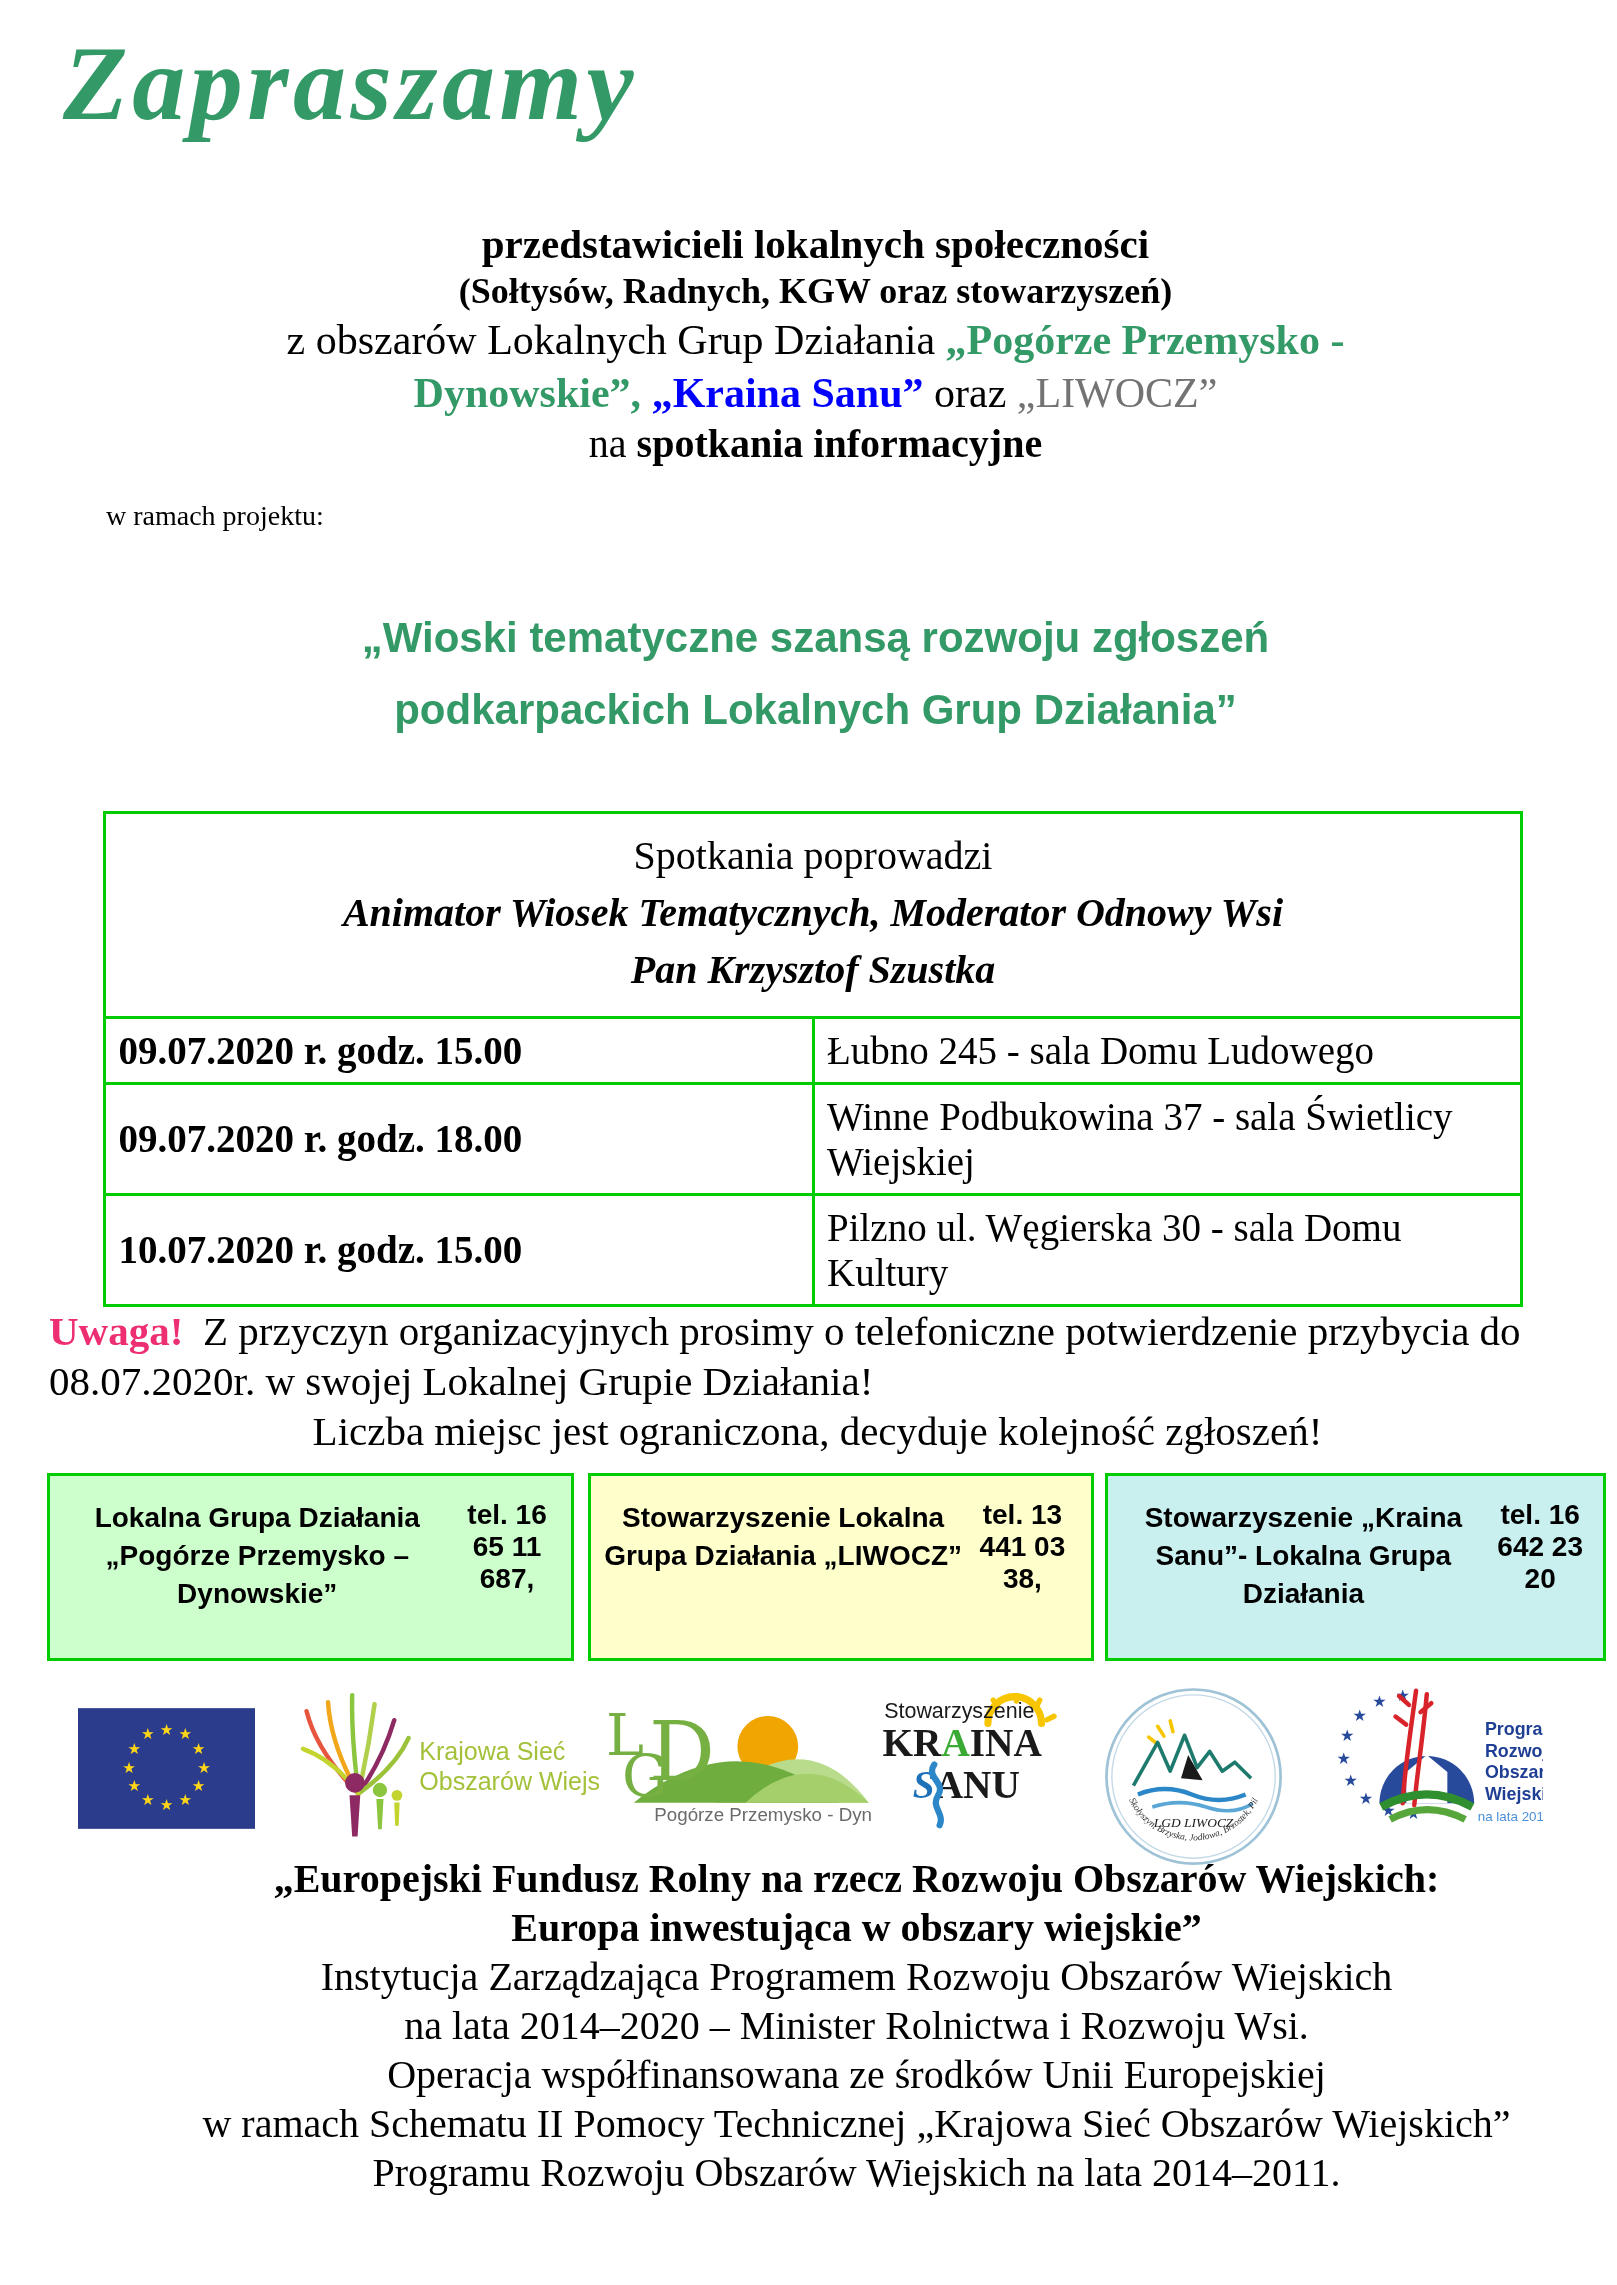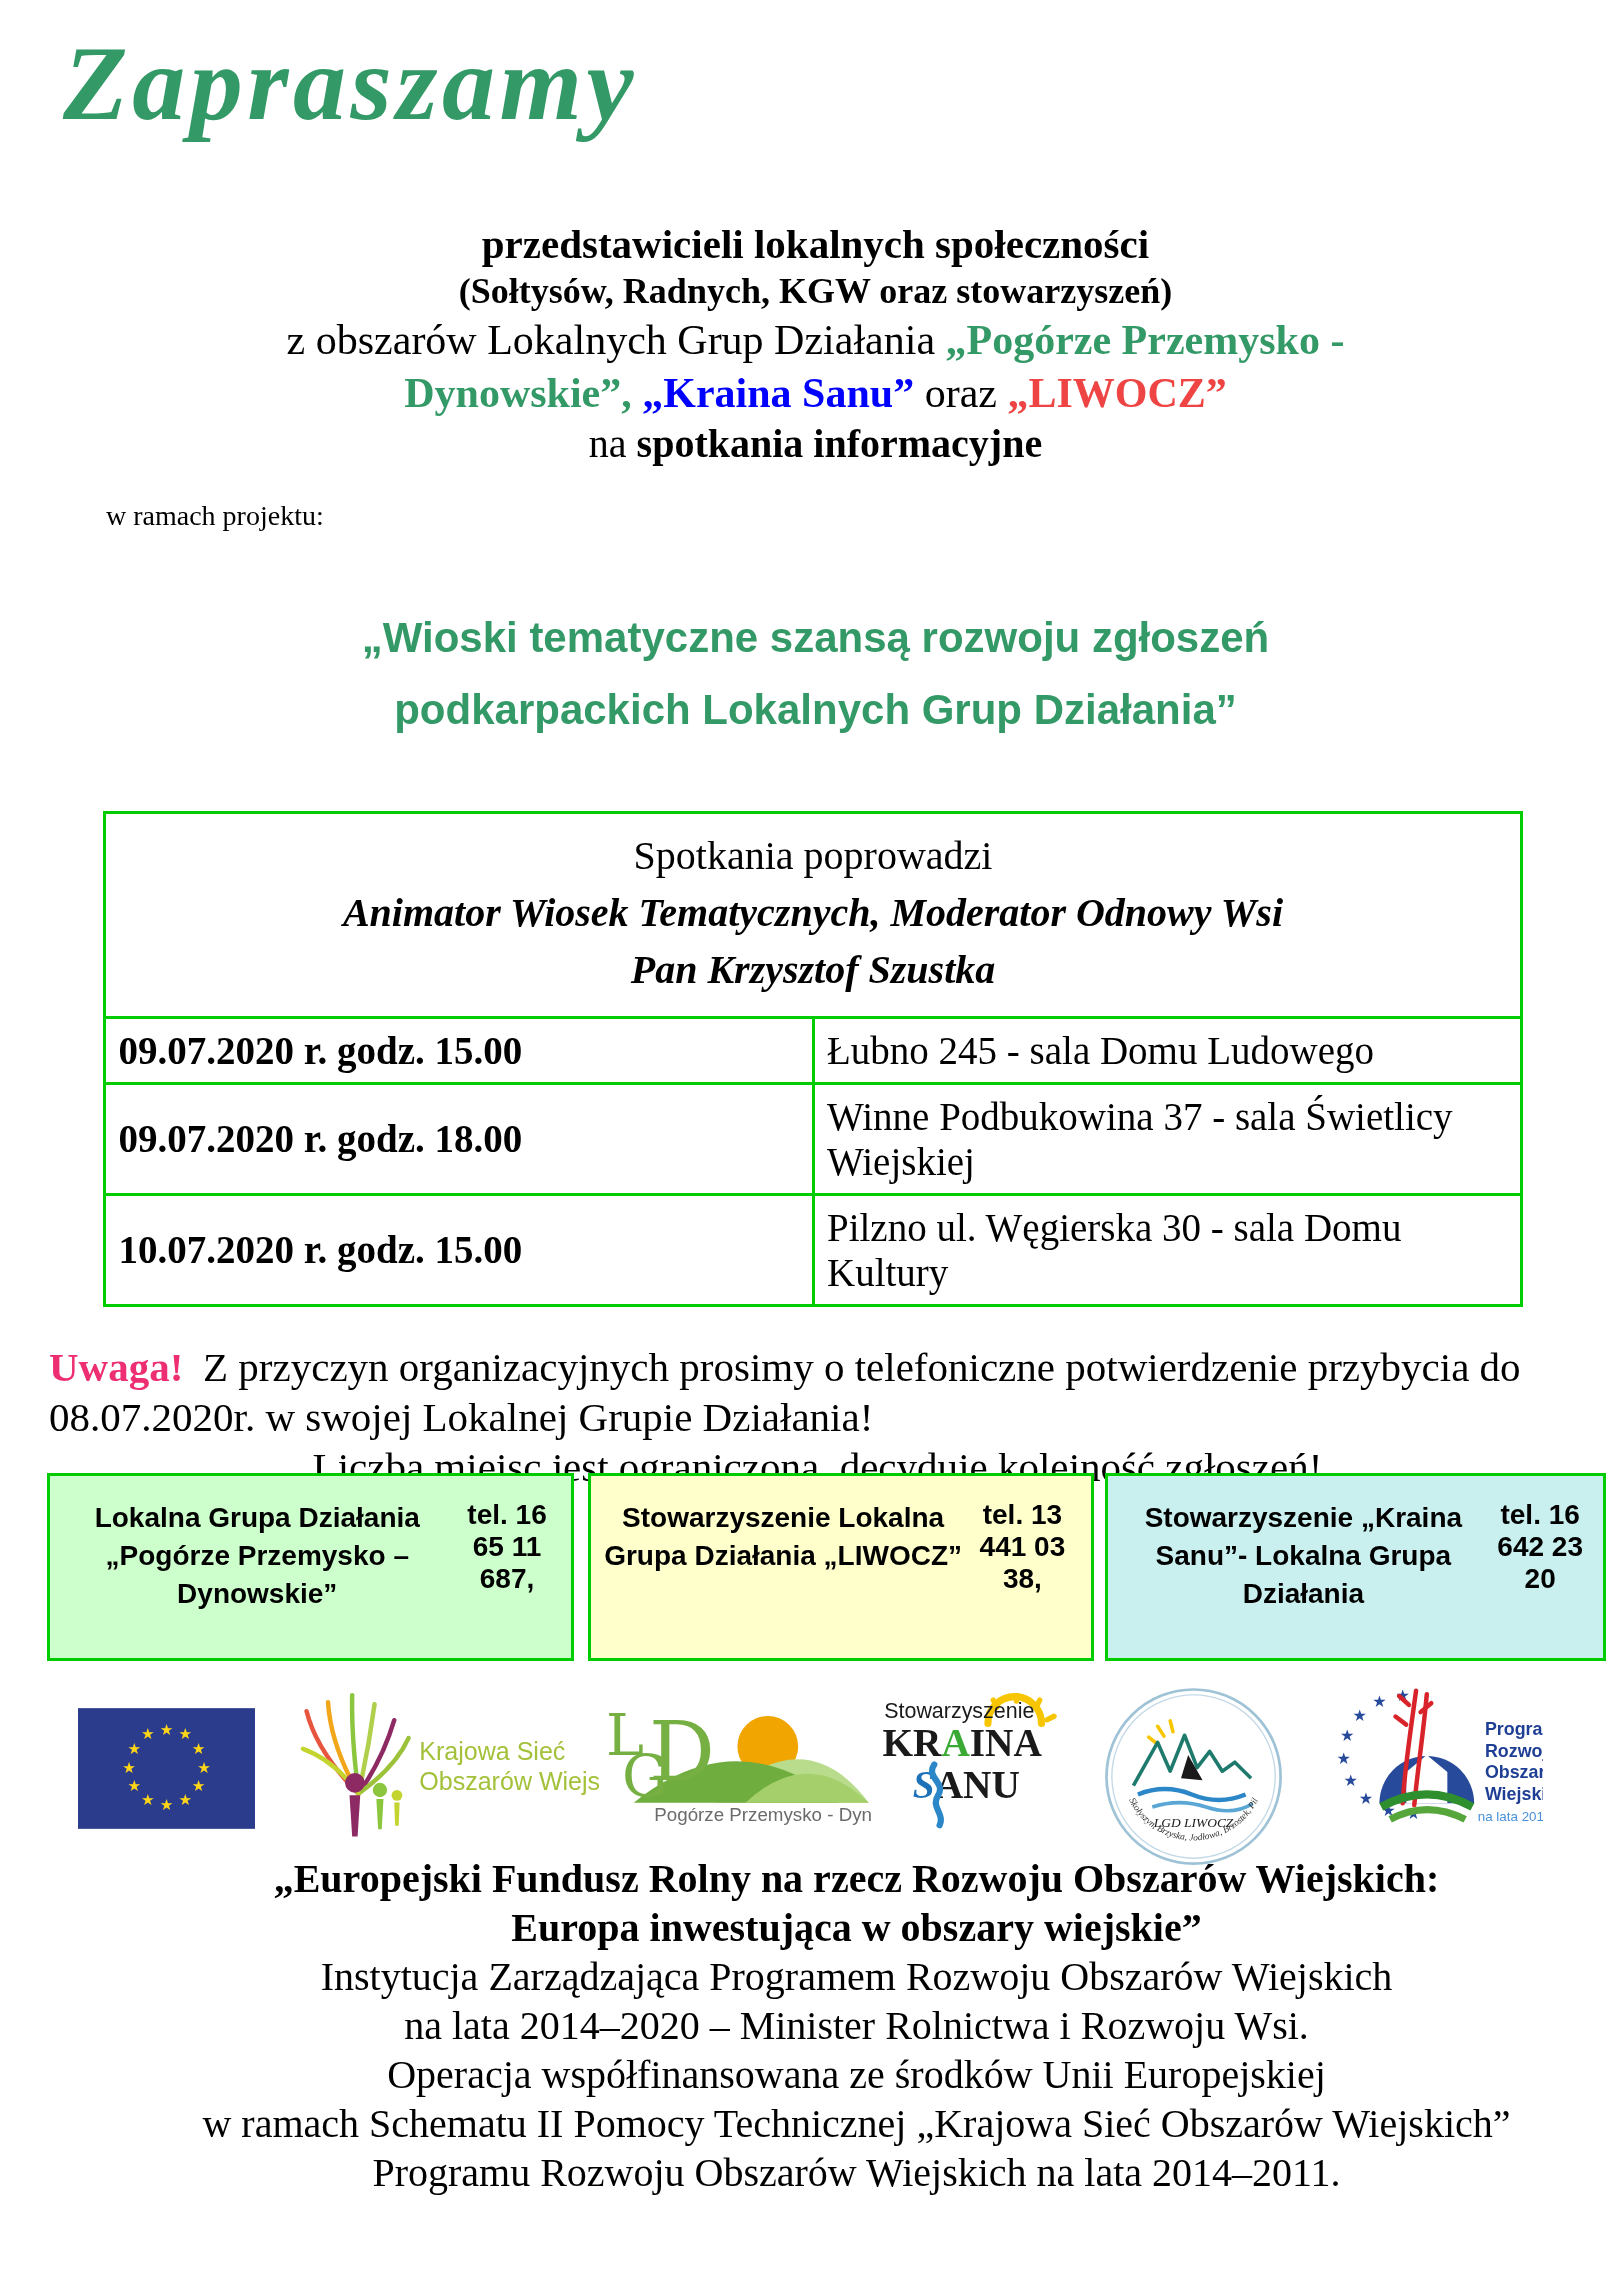--- a/index.html
+++ b/index.html
@@ -17,21 +17,21 @@
 
   
   .intro { position:absolute; top:219px; left:0; width:100%; text-align:center; }
   .intro .l1 { font-size:41px; font-weight:bold; line-height:50px; }
   .intro .l2 { font-size:36px; font-weight:bold; line-height:45px; }
   .intro .l3 { font-size:42px; line-height:53px; }
   .intro .l4 { font-size:42px; line-height:53px; }
   .intro .l5 { font-size:40px; line-height:47px; }
   .green-b  { color:#339966; font-weight:bold; }
   .blue-b   { color:#0000ff; font-weight:bold; }
-  .yellow-b { color:#ef4444; font-weight:bold; }
+  .yellow-b { color:#737373; font-weight:normal; }
   .bold     { font-weight:bold; }
 
   .project-intro { position:absolute; top:500px; left:106px; font-size:28px; }
 
   .project-title {
     position:absolute; top:602px; left:0; width:100%; text-align:center;
     font-family:"Liberation Sans", sans-serif; font-weight:bold;
     color:#339966; font-size:42px; line-height:72px;
   }
 
@@ -41,21 +41,21 @@
     border-collapse:collapse; table-layout:fixed;
   }
   table.schedule td { border:3.6px solid #00cc00; vertical-align:middle; }
   td.tbl-header { text-align:center; font-size:40px; line-height:57px; padding:12.5px 0 18px 0; }
   .hdr-line1 { font-weight:normal; }
   .hdr-line2, .hdr-line3 { font-weight:bold; font-style:italic; }
   td.dt    { width:452px; font-weight:bold; font-size:39px; padding:9px 0 9px 12.5px; }
   td.place { font-size:39px; padding:9px 0 9px 12.5px; }
 
   
-  .notice { position:absolute; top:1306px; left:49px; width:1537px; font-size:41px; line-height:50px;margin-top:36px; }
+  .notice { position:absolute; top:1306px; left:49px; width:1537px; font-size:41px; line-height:50px; }
   .notice-label { color:#ed2e72; font-weight:bold; margin-right:19.7px; }
   .notice-center { text-align:center; }
 
   
   .cbox {
     position:absolute; top:1473px; height:188px; box-sizing:border-box;
     border:3.6px solid #00cc00; text-align:center;
     font-family:"Liberation Sans", sans-serif; font-weight:bold;
     display:flex; flex-direction:row; justify-content:space-between;
     padding:23px 10.7px 18px 10.7px;

